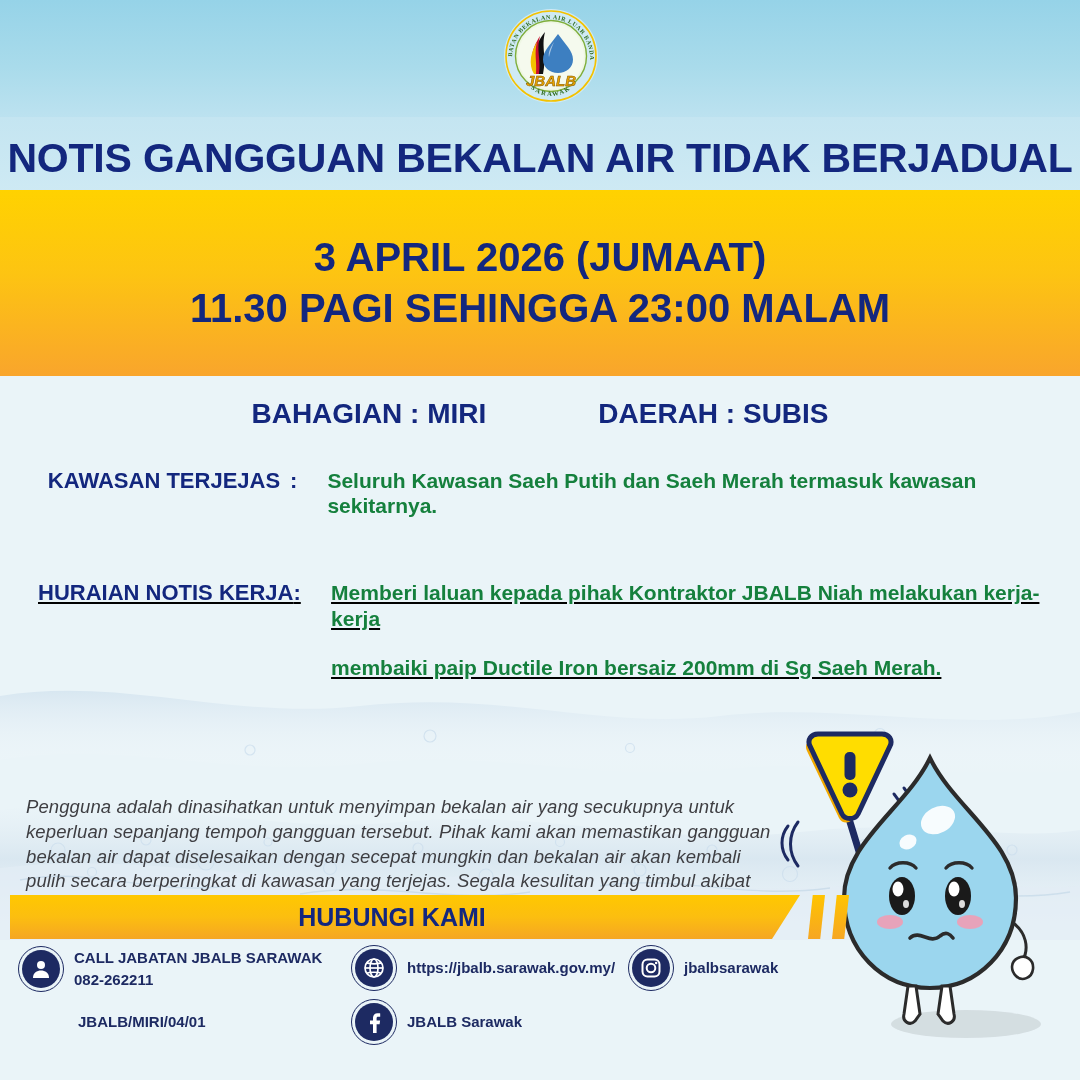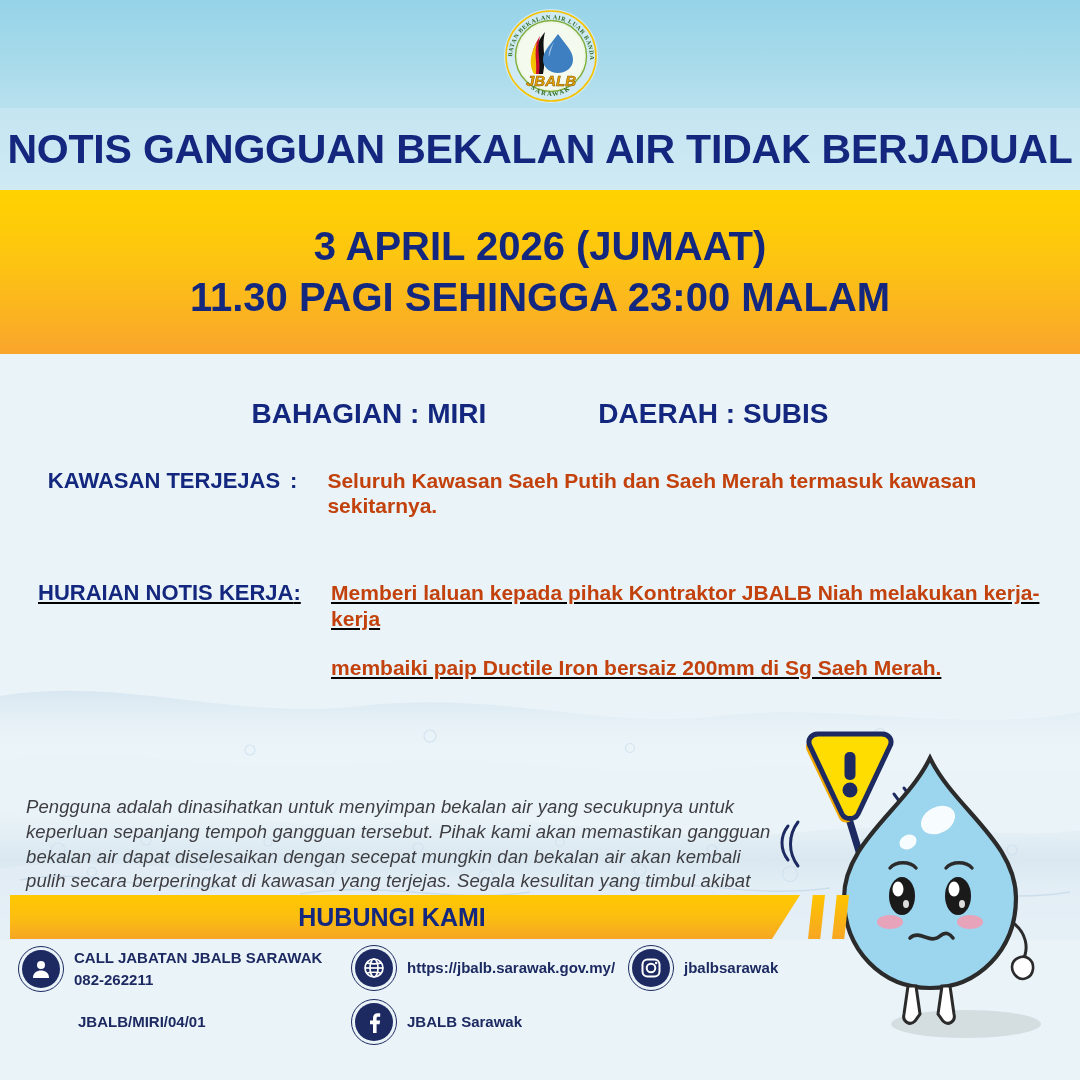--- a/index.html
+++ b/index.html
@@ -14,32 +14,32 @@
 
   
   .sky {
     position:absolute; left:0; top:0; width:1080px; height:190px;
     background:linear-gradient(180deg,#96d3e8 0%,#a9dbeb 35%,#c2e4f1 70%,#cfeaf4 100%);
   }
   
   .logo-wrap { position:absolute; left:503px; top:8px; width:96px; height:96px; }
   
   .title-band {
-    position:absolute; left:0; top:108px; width:1080px; height:82px;
+    position:absolute; left:0; top:117px; width:1080px; height:82px;
     background:linear-gradient(180deg,#c4e5f1 0%,#cfeaf4 100%);
     display:flex; align-items:center; justify-content:center;
   }
   .title {
     font-size:41px; font-weight:bold; color:#13277e;
     letter-spacing:-0.2px; white-space:nowrap;
     transform:scaleX(1.0);
   }
   
   .date-band {
-    position:absolute; left:0; top:190px; width:1080px; height:164px;
+    position:absolute; left:0; top:190px; width:1080px; height:186px;
     background:linear-gradient(180deg,#ffd200 0%,#fdc412 45%,#f9a52c 100%);
     display:flex; flex-direction:column; align-items:center; justify-content:center;
     gap:6px;
   }
   .date-line1 { font-size:40px; font-weight:bold; color:#13277e; }
   .date-line2 { font-size:40px; font-weight:bold; color:#13277e; }
 
   
   .details { position:absolute; left:0; top:360px; width:1080px; height:330px; }
   .row-div {
@@ -49,21 +49,21 @@
   .div-label { font-size:28px; font-weight:bold; color:#13277e; white-space:nowrap; }
 
   .info-row { display:flex; margin-top:38px; padding-left:38px; }
   .info-row.second { margin-top:62px;text-decoration:underline; }
   .info-key {
     width:256px; text-align:left; font-size:22px; font-weight:bold; color:#13277e;
     white-space:nowrap;
   }
   .info-key.center { text-align:center; }
   .info-colon { width:38px; font-size:22px; font-weight:bold; color:#13277e; }
-  .info-val { font-size:21px; font-weight:bold; color:#c2410c; line-height:1.2; }
+  .info-val { font-size:21px; font-weight:bold; color:#15803d; line-height:1.2; }
   .info-val .l2 { display:block; margin-top:24px; }
 
   
   .water {
     position:absolute; left:0; top:690px; width:1080px; height:250px;
     overflow:hidden; pointer-events:none;
   }
   .water svg { display:block; }
 
   

